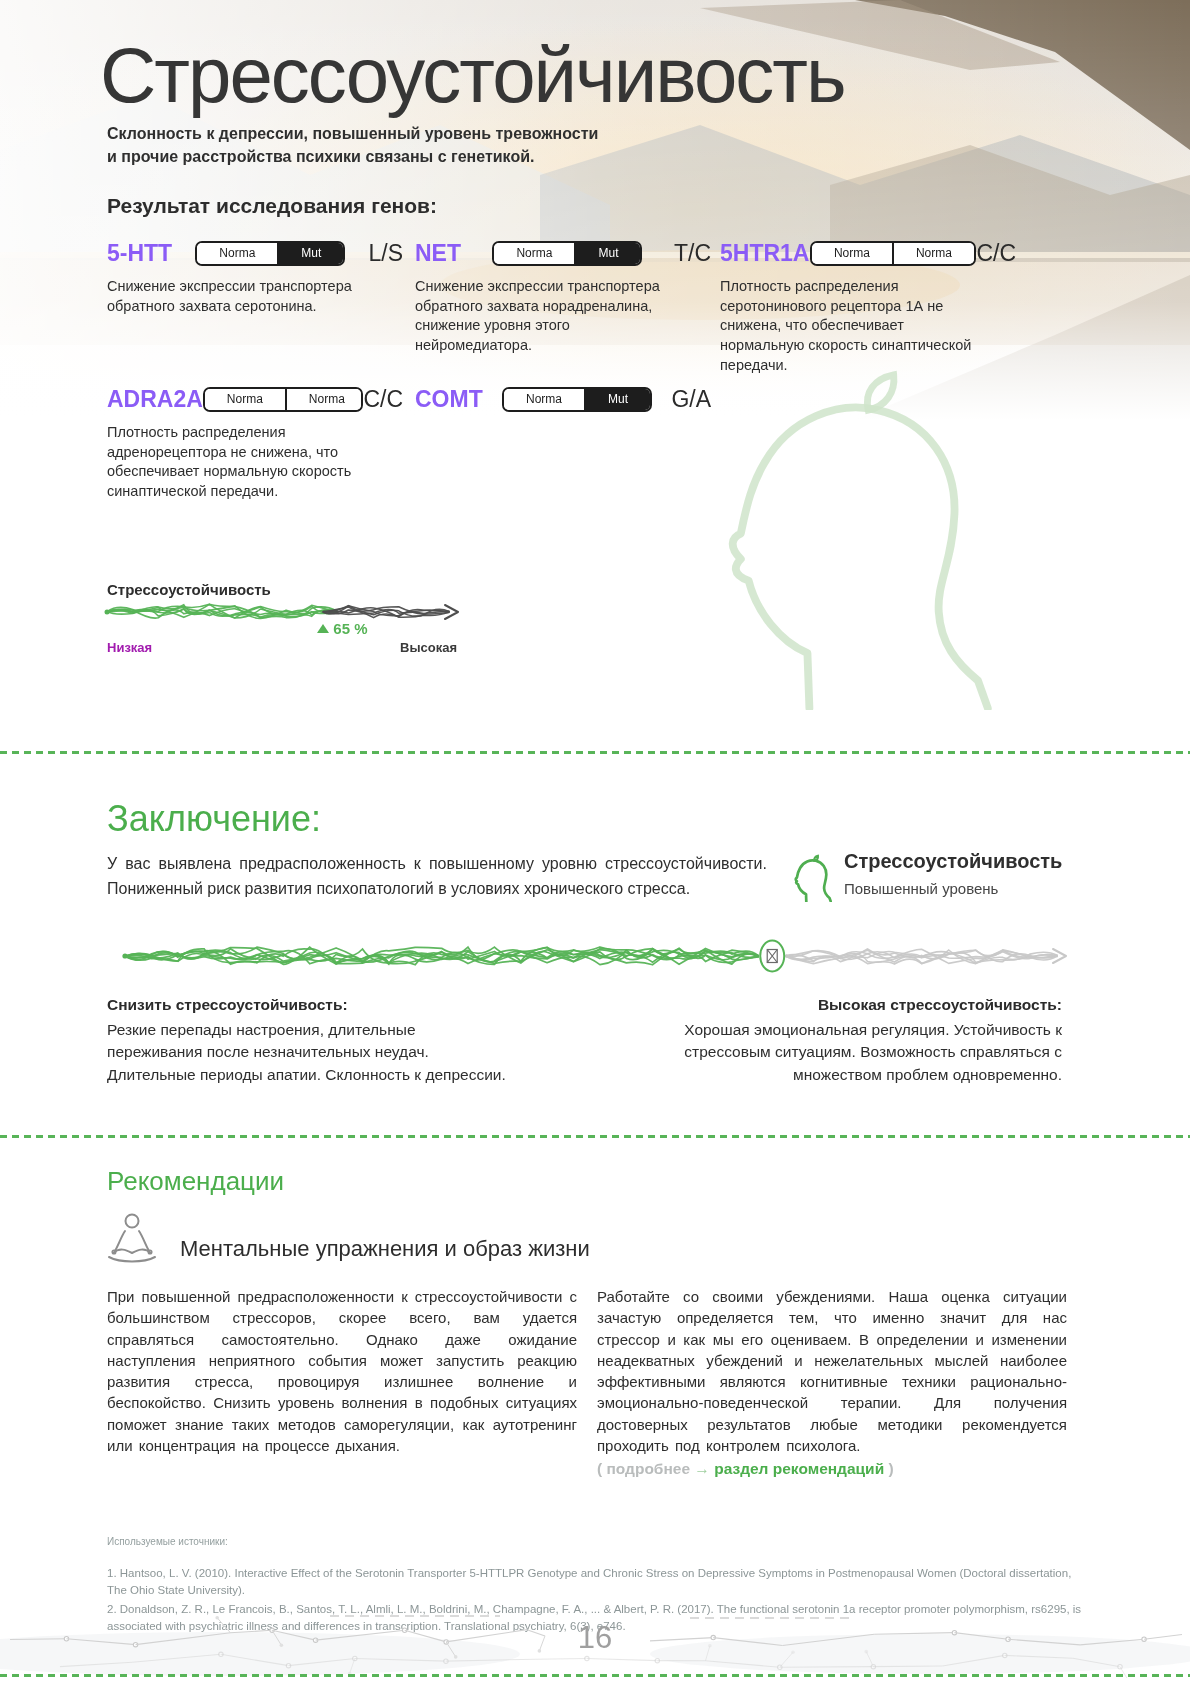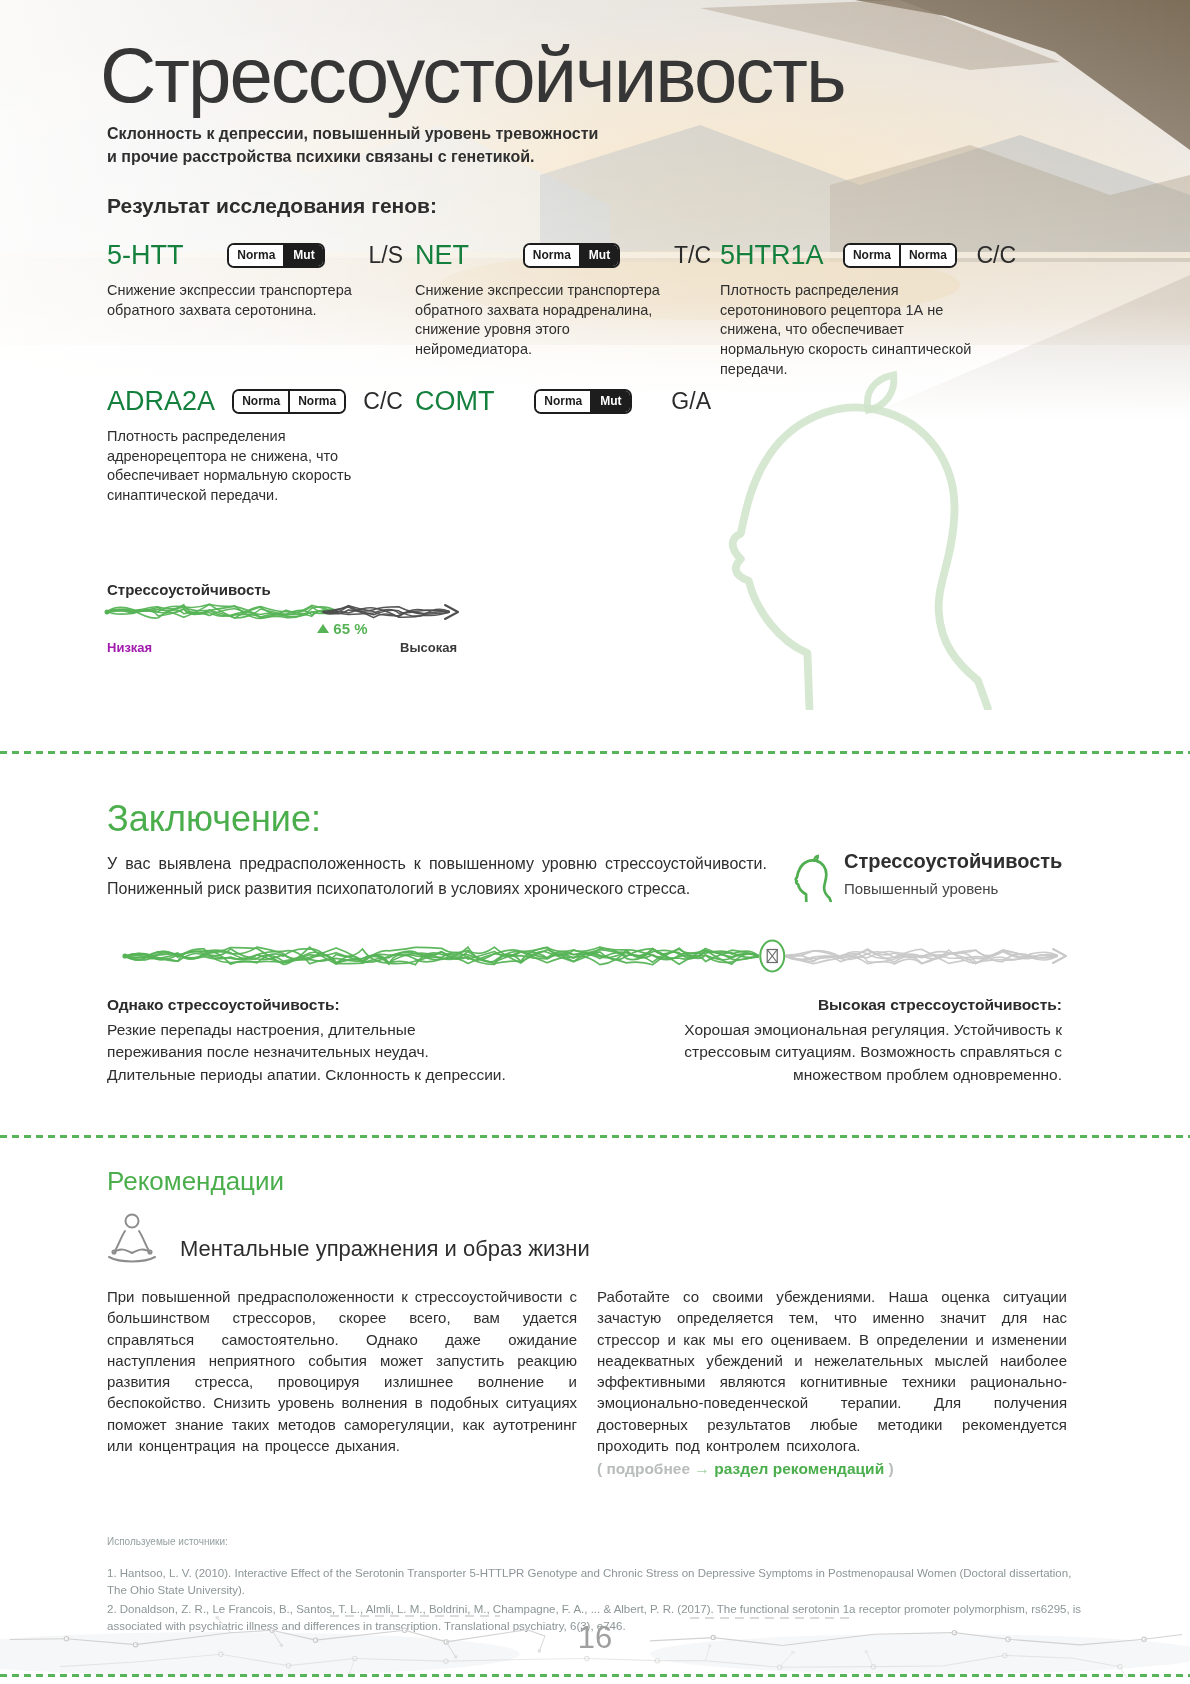--- a/index.html
+++ b/index.html
@@ -13,24 +13,24 @@
   
   .page-title{left:100px;top:30px;font-size:78px;font-weight:500;color:#363636;letter-spacing:-2px;white-space:nowrap;}
   .subtitle{left:107px;top:122px;font-size:16px;font-weight:600;color:#2f2f2f;line-height:1.45;}
   .results-heading{left:107px;top:194px;font-size:21px;font-weight:600;color:#2d2d2d;}
 
   
   .gene{position:absolute;width:296px;}
   #gene0{left:107px;top:240px;} #gene1{left:415px;top:240px;} #gene2{left:720px;top:240px;}
   #gene3{left:107px;top:386px;} #gene4{left:415px;top:386px;}
   .gene-head{display:flex;align-items:center;justify-content:space-between;}
-  .gene-name{font-size:27px;font-weight:400;color:#15803d;}
+  .gene-name{font-size:23px;font-weight:700;color:#8b5cf6;}
   .genotype{font-size:23px;font-weight:400;color:#2b2b2b;}
   .badge{display:flex;border:2px solid #1d1d1d;border-radius:7px;overflow:hidden;background:#fff;}
-  .badge .cell{padding:3px 8px;font-size:12px;font-weight:700;color:#1d1d1d;background:#fff;line-height:1.2;}
+  .badge .cell{padding:3px 22px;font-size:12px;font-weight:400;color:#1d1d1d;background:#fff;line-height:1.2;}
   .badge .cell + .cell{border-left:2px solid #1d1d1d;}
   .badge .cell.dark{background:#1d1d1d;color:#fff;}
   .gene-desc{margin-top:10px;font-size:14.5px;line-height:1.36;color:#2e2e2e;width:286px;}
   #gene1 .gene-desc{width:258px;} #gene2 .gene-desc{width:262px;} #gene4 .gene-desc{width:256px;}
 
   
   .scale-label{left:107px;top:581px;font-size:15px;font-weight:700;color:#2d2d2d;}
   #scalebar{left:103px;top:598px;}
   .scale-marker{top:620px;display:flex;align-items:center;gap:4px;}
   .tri{width:0;height:0;border-left:6px solid transparent;border-right:6px solid transparent;border-bottom:9px solid #56b356;}
@@ -242,21 +242,21 @@
       <path d="M671.2 22.3 Q686.7 29.3 698.3 25.0 Q709.5 25.9 725.4 22.7 Q735.6 19.3 752.5 30.6 Q771.0 26.6 779.5 31.0 Q795.6 21.5 806.6 30.6 Q823.6 26.9 833.7 17.0 Q847.4 29.0 860.8 30.6 Q876.8 23.1 887.8 24.4 Q902.1 30.1 914.9 21.1 Q931.7 17.0 942.0 22.1" fill="none" stroke="#c8c8c8" stroke-width="1.6" stroke-linecap="round" opacity="0.95"></path>
       <path d="M671.2 22.3 Q679.3 26.9 698.3 28.8 Q709.9 17.8 725.4 28.6 Q734.7 26.7 752.5 15.9 Q766.1 25.2 779.5 20.1 Q798.8 27.5 806.6 22.4 Q818.6 29.8 833.7 21.2 Q849.8 17.4 860.8 17.3 Q879.5 30.0 887.8 28.6 Q900.4 17.0 914.9 22.4 Q926.5 26.6 942.0 23.1" fill="none" stroke="#c8c8c8" stroke-width="1.6" stroke-linecap="round" opacity="0.95"></path>
       <path d="M671.2 23.7 Q683.6 27.2 698.3 30.7 Q710.8 27.3 725.4 24.9 Q737.9 22.8 752.5 17.3 Q769.1 25.4 779.5 29.0 Q795.0 17.6 806.6 30.4 Q819.2 24.9 833.7 20.4 Q851.0 20.8 860.8 17.1 Q872.0 28.2 887.8 16.9 Q902.6 20.2 914.9 24.2 Q930.9 30.3 942.0 23.1" fill="none" stroke="#c8c8c8" stroke-width="1.6" stroke-linecap="round" opacity="0.95"></path>
       <path d="M938 16 L951 23 L938 30" fill="none" stroke="#c8c8c8" stroke-width="2" stroke-linecap="round" stroke-linejoin="round"></path>
       <ellipse cx="657.2199999999999" cy="23" rx="12" ry="15.5" fill="#fff" stroke="#56b356" stroke-width="2"></ellipse>
       <rect x="652.2199999999999" y="16.5" width="10" height="13" fill="none" stroke="#6a6a6a" stroke-width="1.2"></rect>
       <path d="M652.2199999999999 16.5 L662.2199999999999 29.5 M662.2199999999999 16.5 L652.2199999999999 29.5" stroke="#6a6a6a" stroke-width="1.2"></path>
     </svg>
 
   <div class="abs low-block">
-    <div class="lh-title">Однако стрессоустойчивость:</div>
+    <div class="lh-title">Снизить стрессоустойчивость:</div>
     <div class="lh-text">Резкие перепады настроения, длительные переживания после незначительных неудач. Длительные периоды апатии. Склонность к депрессии.</div>
   </div>
   <div class="abs high-block">
     <div class="lh-title">Высокая стрессоустойчивость:</div>
     <div class="lh-text">Хорошая эмоциональная регуляция. Устойчивость к стрессовым ситуациям. Возможность справляться с множеством проблем одновременно.</div>
   </div>
 
   <div class="abs divider" id="div2"></div>
 
   <div class="abs rec-heading">Рекомендации</div>

